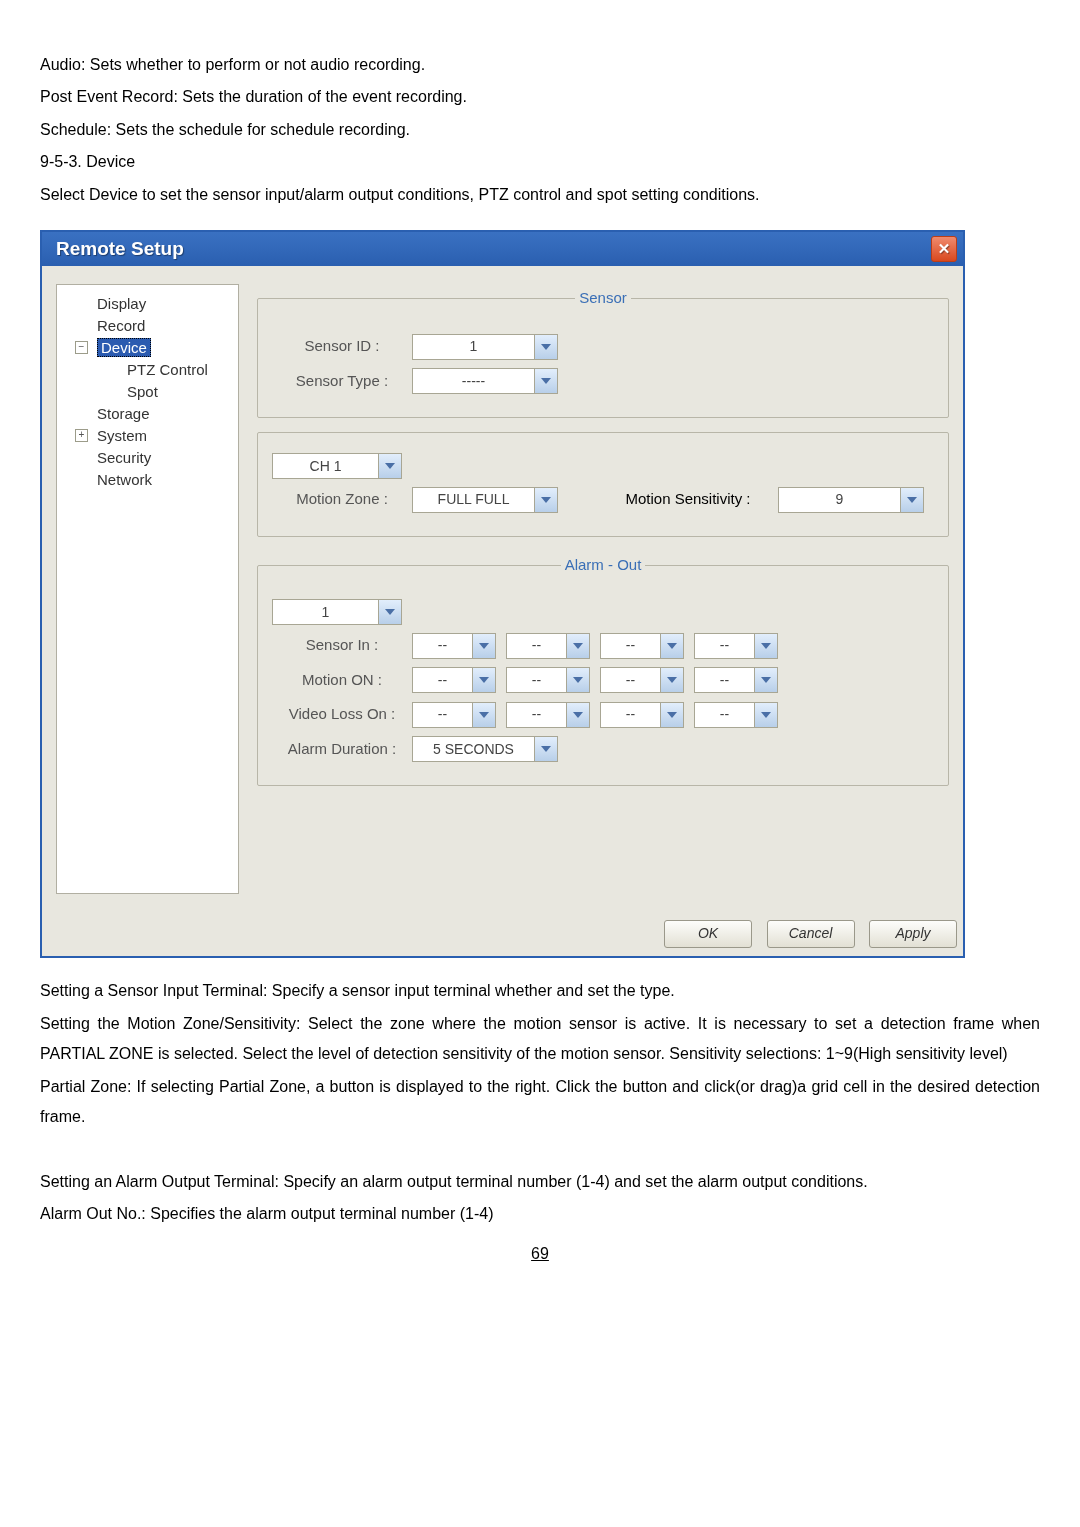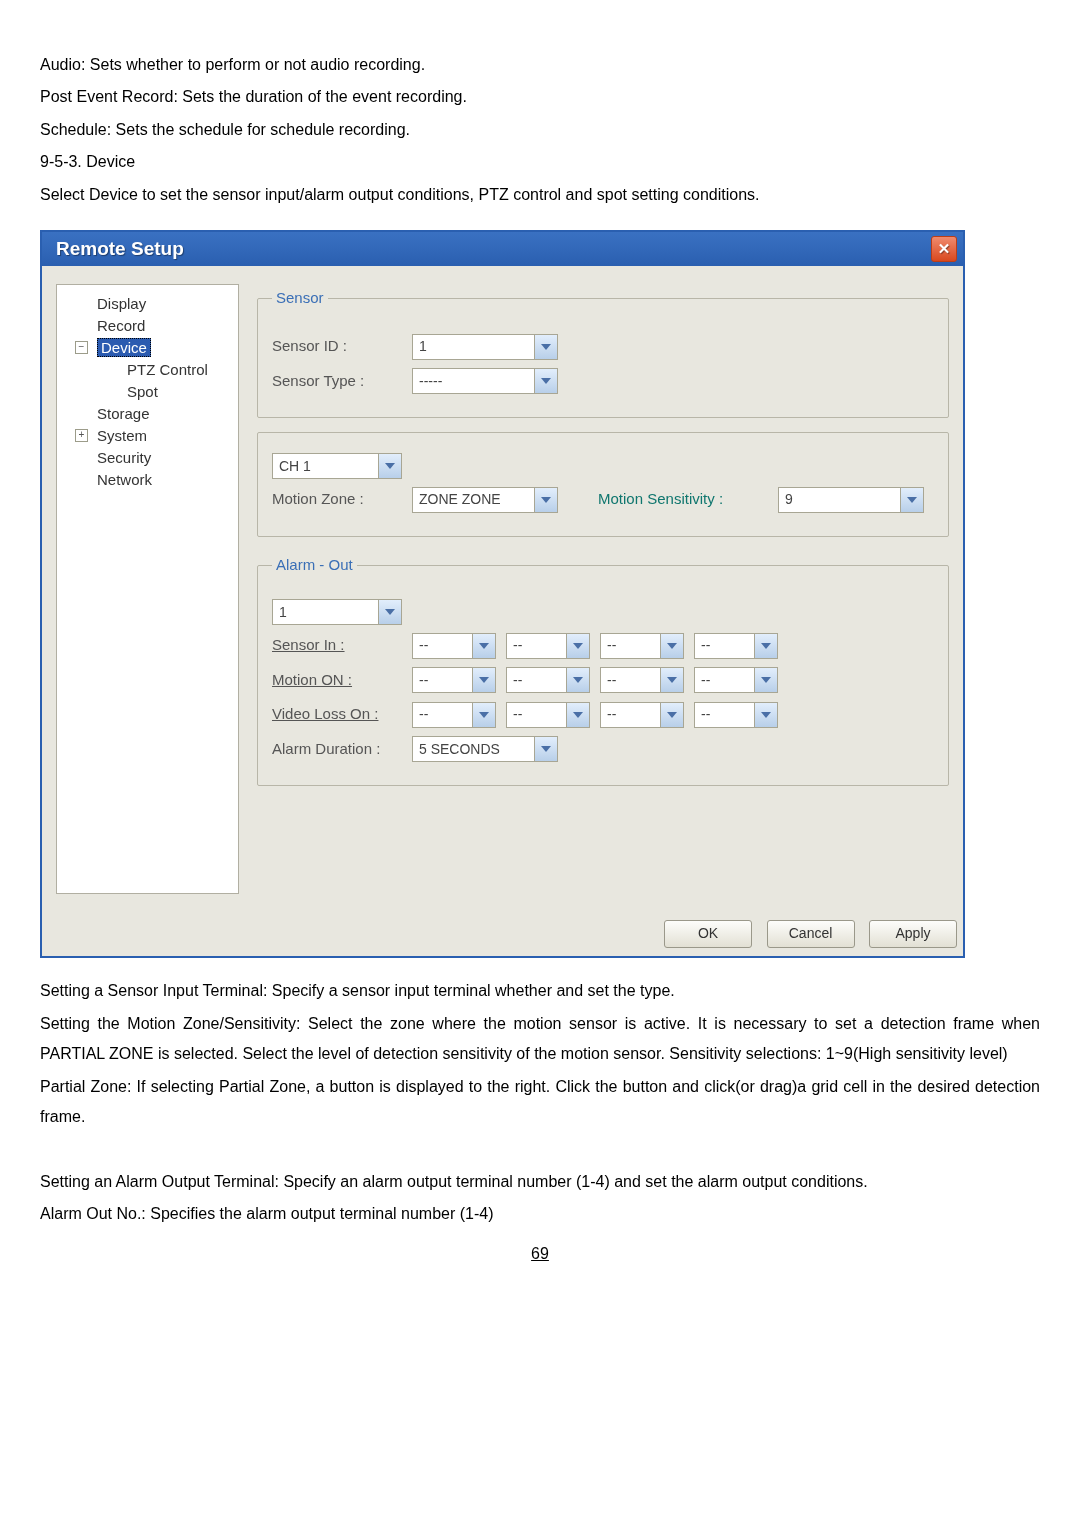--- a/index.html
+++ b/index.html
@@ -91,33 +91,34 @@
     padding-left: 18px;
     position: relative;
   }
   fieldset.grp {
     border: 1px solid #b8b6a8;
     border-radius: 2px;
     margin: 0 0 14px 0;
     padding: 14px 14px 16px 14px;
     color: #556;
     font-size: 15px;
+    text-align: center;
   }
   fieldset.grp legend {
     color: #3a6fb6;
     padding: 0 4px;
     font-size: 15px;
   }
   .row {
     display: flex;
     align-items: center;
     margin: 6px 0;
   }
   .row .lbl { width: 140px; color:#555; }
-  .row.wide .lbl { width: 140px; text-decoration: underline; }
+  .row.wide .lbl { width: 140px; }
   .sel {
     display: inline-flex;
     align-items: center;
     height: 26px;
     border: 1px solid #a8a694;
     background: #fff;
     box-sizing: border-box;
     margin-right: 10px;
   }
   .sel .val {
@@ -130,26 +131,27 @@
     width: 22px; height: 100%;
     background: linear-gradient(#e2eefc,#b8cfe9);
     border-left: 1px solid #a8a694;
     display: flex; align-items:center; justify-content:center;
     cursor: pointer;
   }
   .sel .caret svg { width:10px; height:6px; fill:#4a6fa6; }
   .w140 { width: 146px; }
   .w80  { width: 84px; }
   .w130 { width: 130px; }
-  .mid-lbl { width: 180px; color:#0f766e; margin-left: 30px; }
+  .mid-lbl { width: 180px; color:#000000; margin-left: 30px; }
   .err-row { display:flex; align-items:center; margin-top: 6px; }
 
   .btn-row {
     text-align: right;
     padding: 10px 6px 8px 0;
+    font-style: italic;
   }
   .btn {
     display: inline-block;
     min-width: 86px;
     height: 26px;
     line-height: 24px;
     text-align: center;
     border: 1px solid #9a988a;
     border-radius: 3px;
     background: linear-gradient(#fdfdfb,#e2e0d4);
@@ -233,21 +235,21 @@
             <span class="caret">
                 <svg viewBox="0 0 10 6">
                   <path d="M0 0l5 6 5-6z"></path>
                 </svg>
               </span>
           </span>
         </div>
         <div class="row">
           <span class="lbl">Motion Zone :</span>
           <span class="sel w140">
-            <span class="val">ZONE ZONE</span>
+            <span class="val">FULL FULL</span>
             <span class="caret">
                 <svg viewBox="0 0 10 6">
                   <path d="M0 0l5 6 5-6z"></path>
                 </svg>
               </span>
           </span>
           <span class="mid-lbl">Motion Sensitivity :</span>
           <span class="sel w140">
             <span class="val">9</span>
             <span class="caret">

